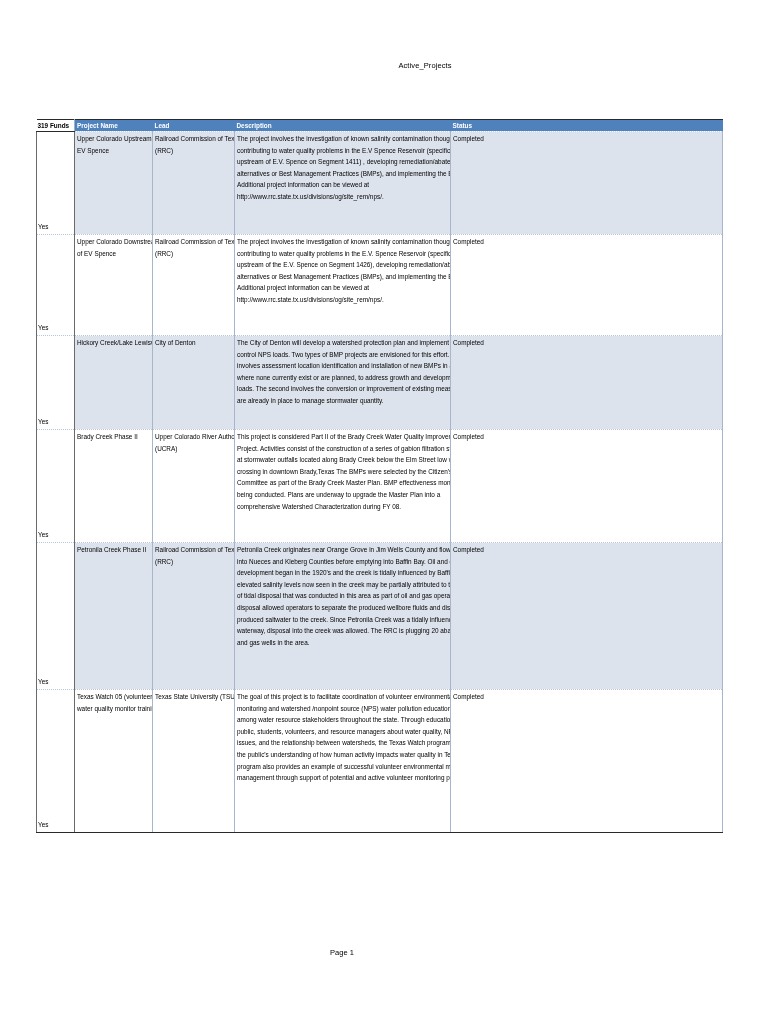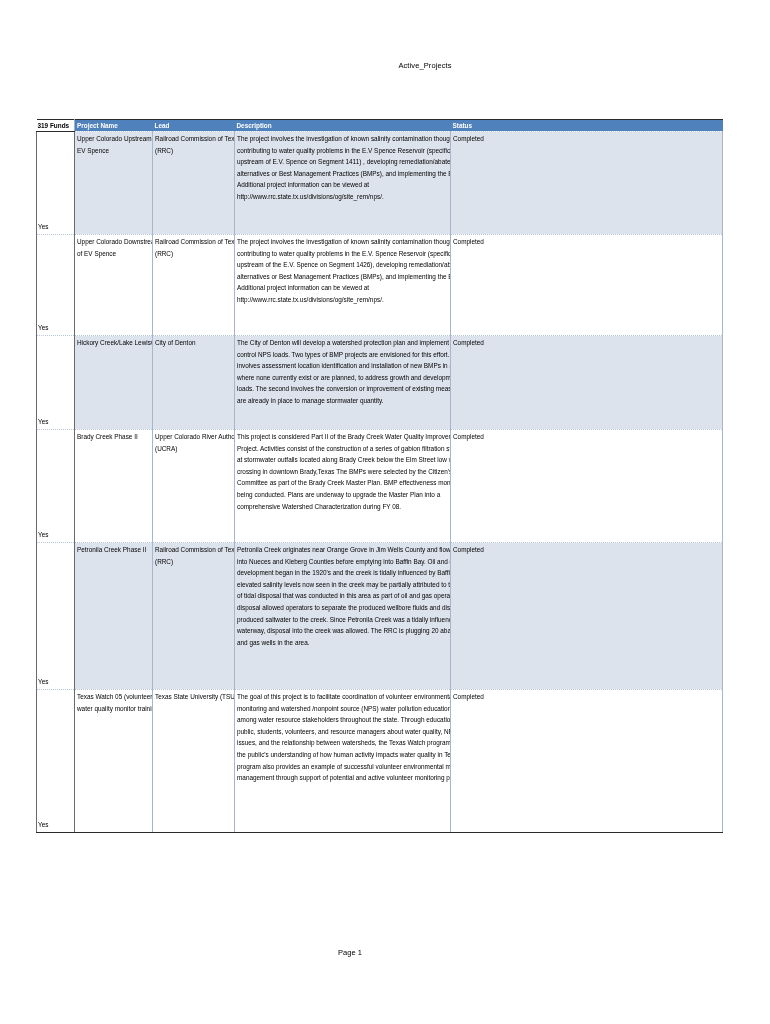--- a/index.html
+++ b/index.html
@@ -39,21 +39,20 @@
 
   
   .page-footer {
     position: absolute;
     left: 0;
     top: 948px;
     width: 684px;
     text-align: center;
     font-size: 7.5px;
     color: #000;
-    margin-left: 8px;
   }
 
   
   .table-wrap {
     position: absolute;
     left: 36px;
     top: 119px;
     width: 686px;
   }
 

